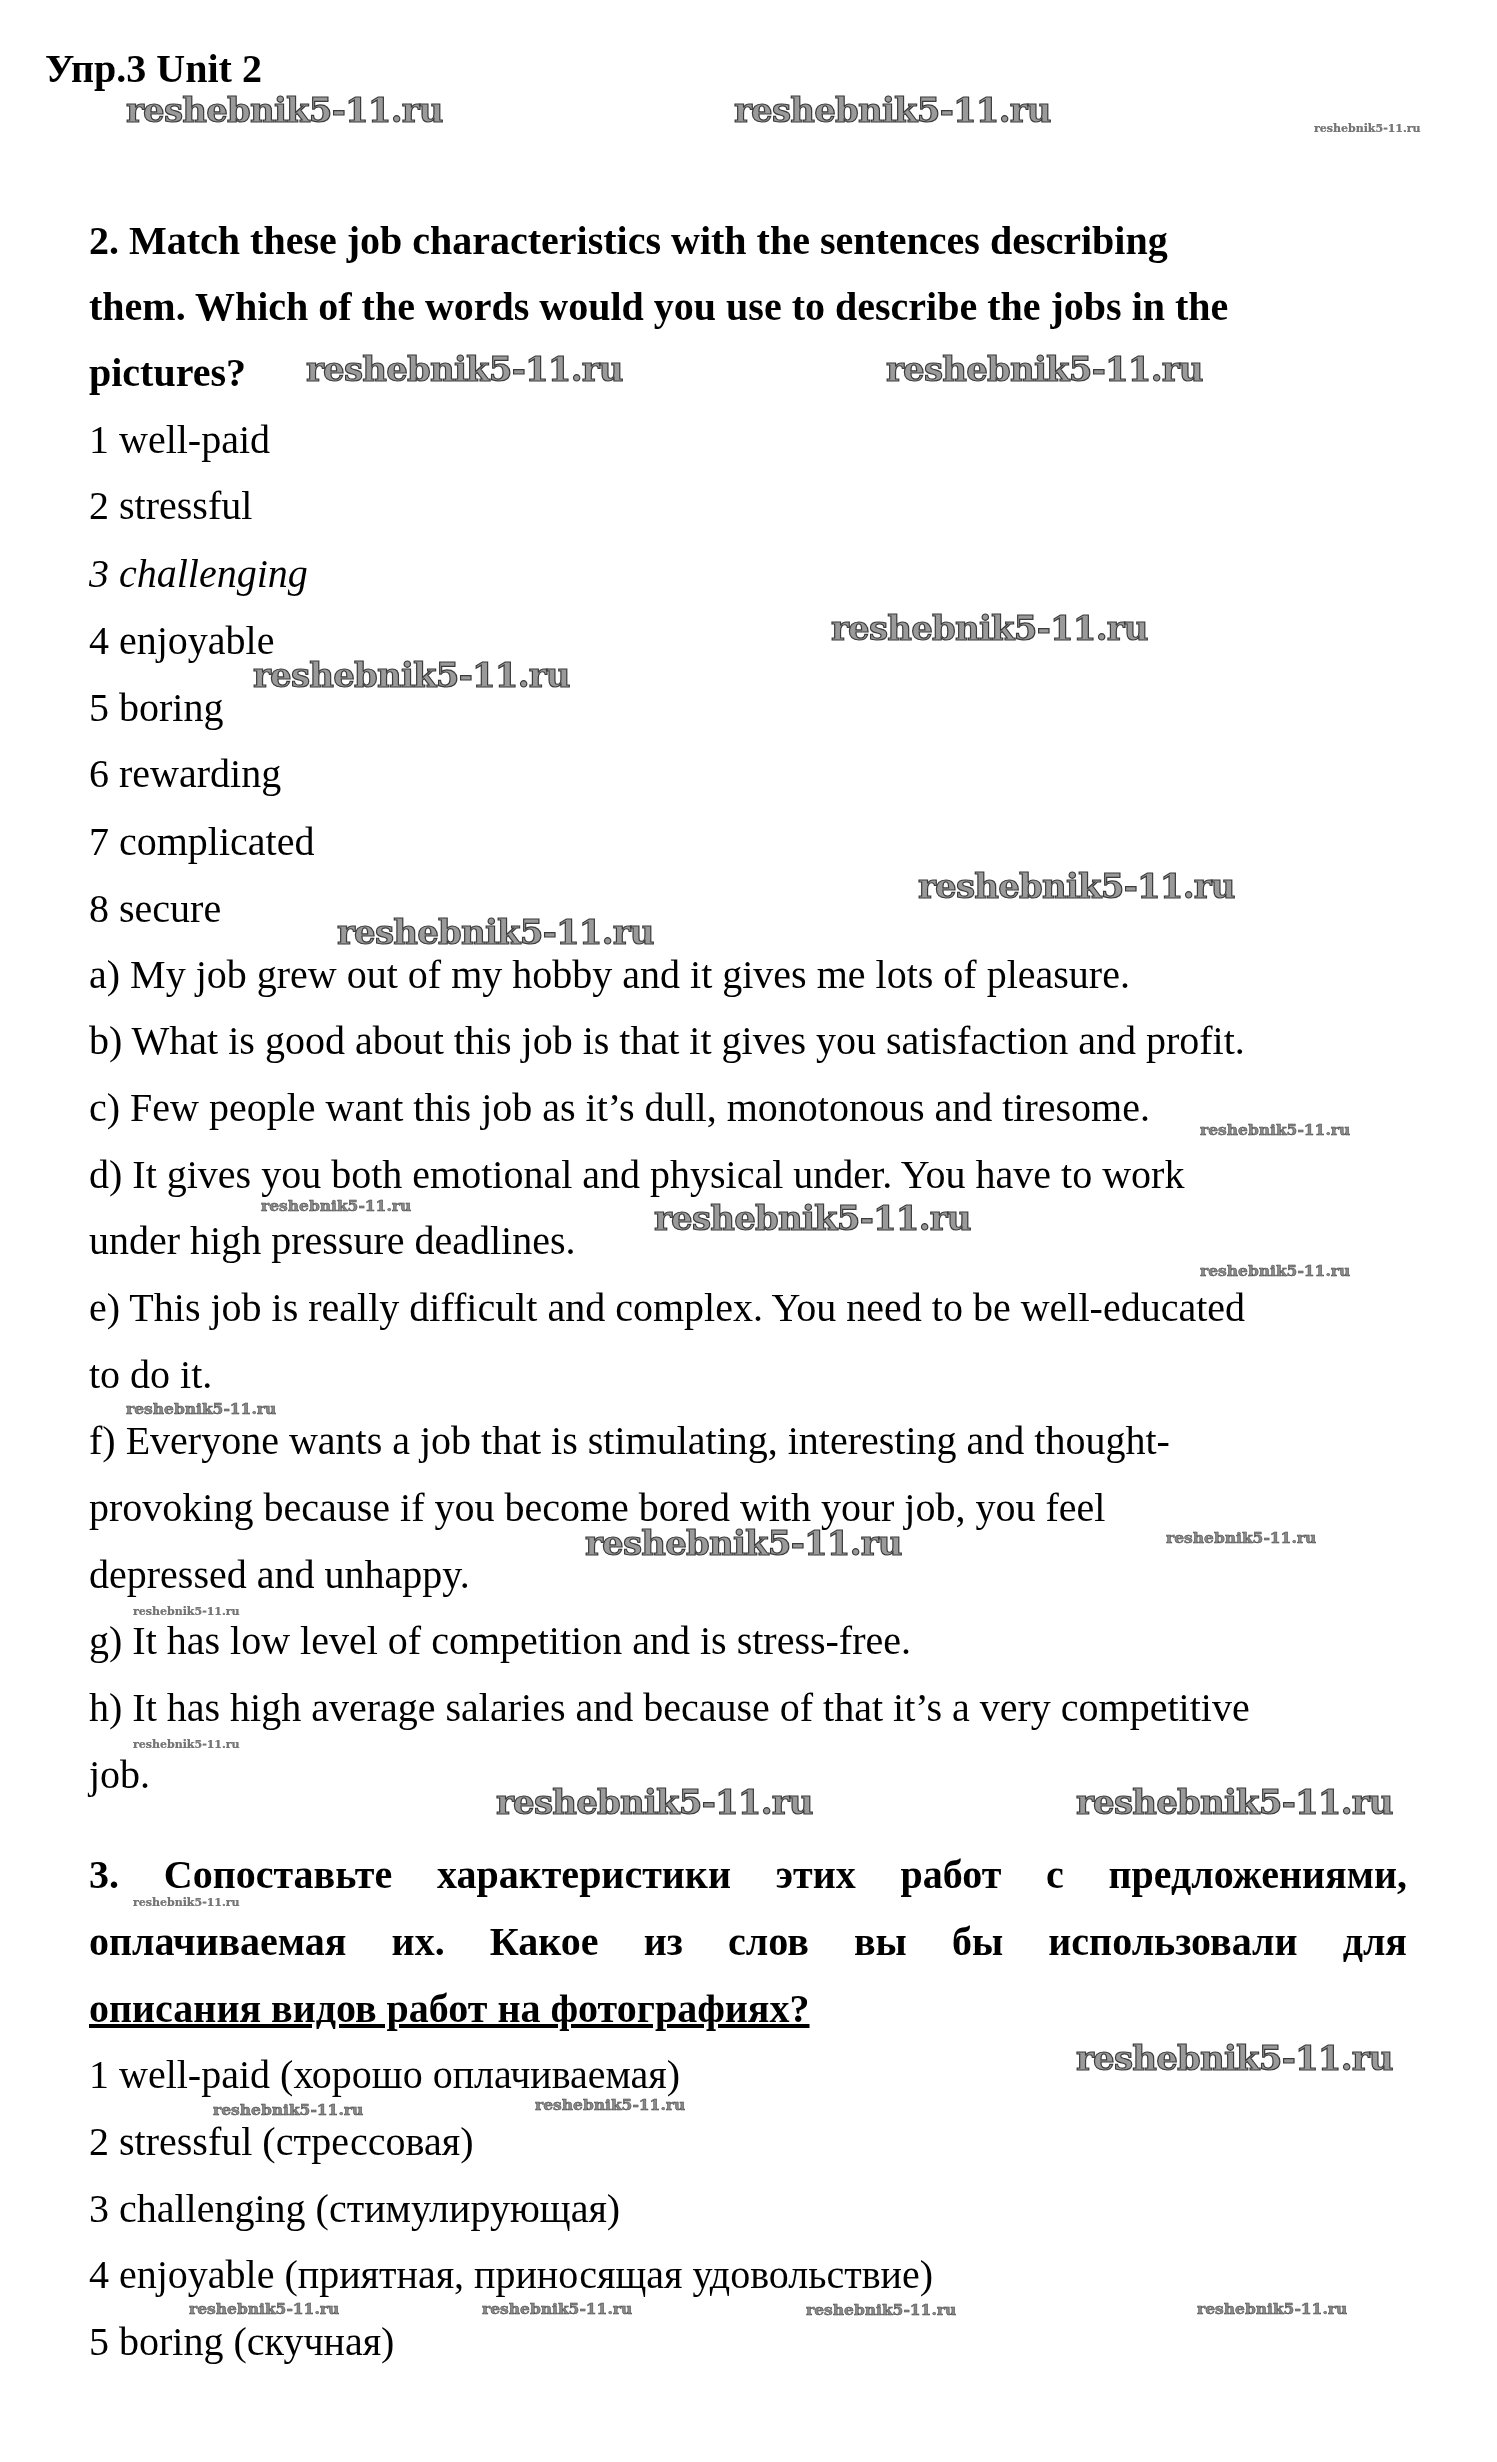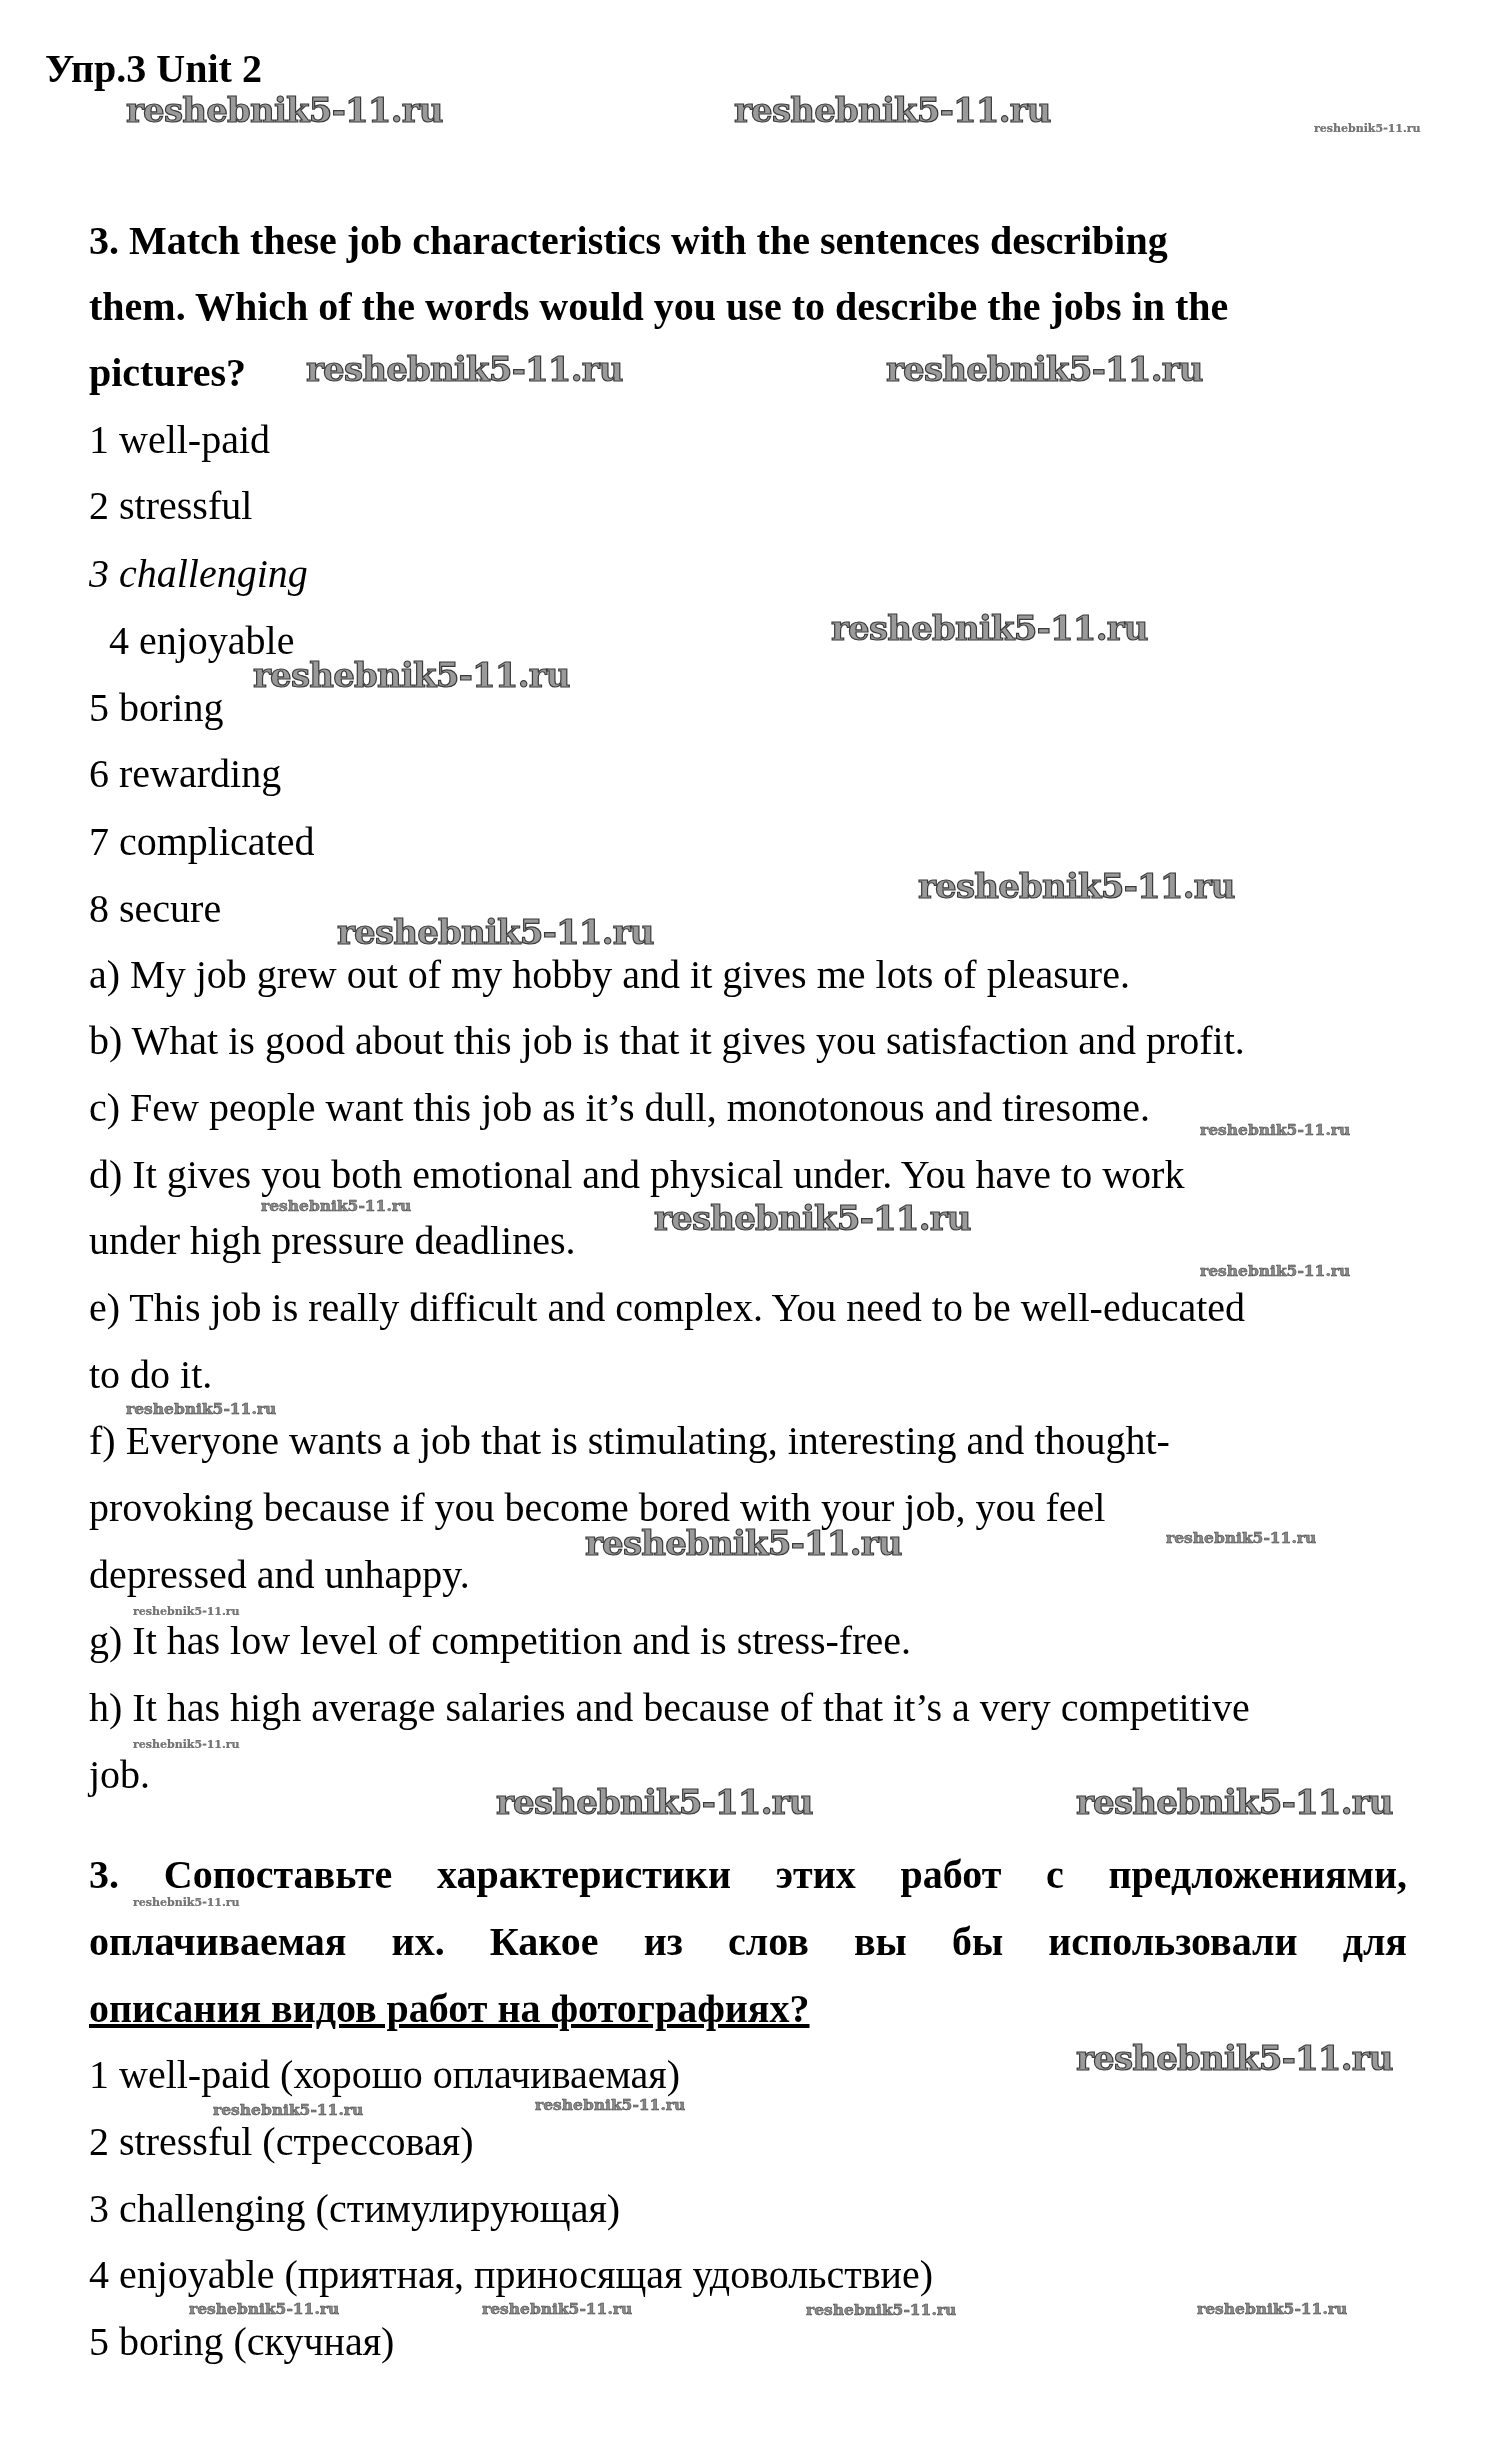--- a/index.html
+++ b/index.html
@@ -22,30 +22,30 @@
 <body>
 
 <div class="page">
 
   <div class="title">Упр.3 Unit 2</div>
 
   <div class="wm wm-lg" style="left:84px;top:91px;">reshebnik5-11.ru</div>
   <div class="wm wm-lg" style="left:692px;top:91px;">reshebnik5-11.ru</div>
   <div class="wm wm-xs" style="left:1272px;top:122px;">reshebnik5-11.ru</div>
 
-  <div class="line bold" style="top:217px;">3. Match these job characteristics with the sentences describing</div>
+  <div class="line bold" style="top:217px;">2. Match these job characteristics with the sentences describing</div>
   <div class="line bold" style="top:283px;">them. Which of the words would you use to describe the jobs in the</div>
   <div class="line bold" style="top:349px;">pictures?</div>
   <div class="wm wm-lg" style="left:264px;top:350px;">reshebnik5-11.ru</div>
   <div class="wm wm-lg" style="left:844px;top:350px;">reshebnik5-11.ru</div>
 
   <div class="line" style="top:416px;">1 well-paid</div>
   <div class="line" style="top:482px;">2 stressful</div>
   <div class="line" style="top:550px;font-style:italic;">3 challenging</div>
-  <div class="line" style="top:617px;margin-left:20px;">4 enjoyable</div>
+  <div class="line" style="top:617px;">4 enjoyable</div>
   <div class="wm wm-lg" style="left:789px;top:609px;">reshebnik5-11.ru</div>
   <div class="wm wm-lg" style="left:211px;top:656px;">reshebnik5-11.ru</div>
   <div class="line" style="top:684px;">5 boring</div>
   <div class="line" style="top:750px;">6 rewarding</div>
   <div class="line" style="top:818px;">7 complicated</div>
   <div class="wm wm-lg" style="left:876px;top:867px;">reshebnik5-11.ru</div>
   <div class="line" style="top:885px;">8 secure</div>
   <div class="wm wm-lg" style="left:295px;top:913px;">reshebnik5-11.ru</div>
 
   <div class="line" style="top:951px;">a) My job grew out of my hobby and it gives me lots of pleasure.</div>

